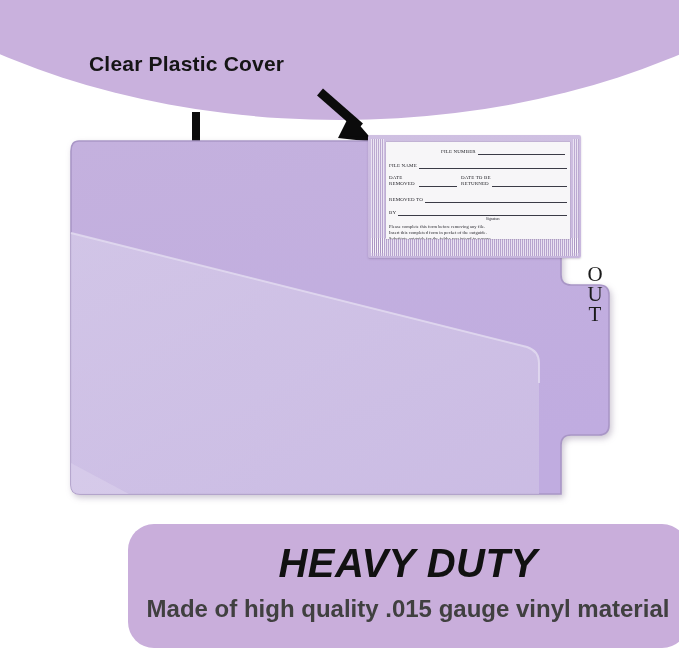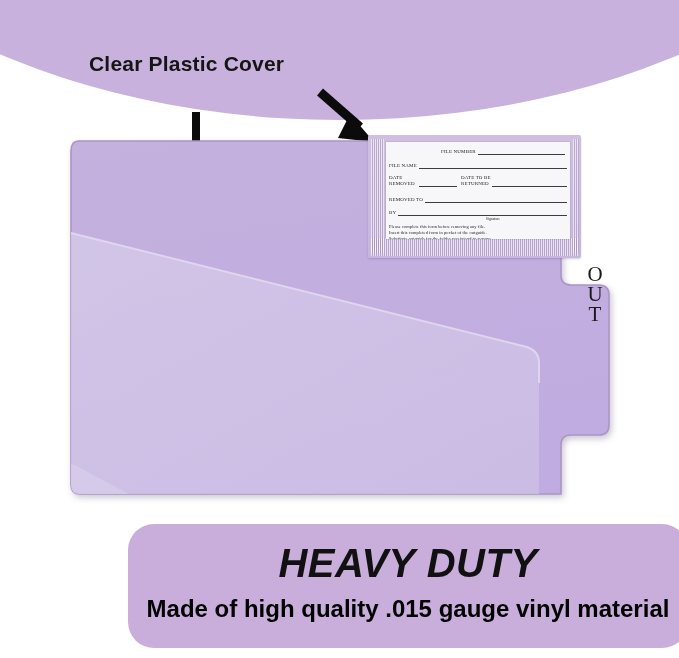--- a/index.html
+++ b/index.html
@@ -209,21 +209,21 @@
     font-style: italic;
     color: #111111;
     letter-spacing: 0.5px;
     line-height: 50px;
     margin-top: 4px;
     text-align: center;
   }
   .banner-sub {
     font-size: 24px;
     font-weight: bold;
-    color: #000000;
+    color: #404040;
     line-height: 30px;
     margin-top: 6px;
     white-space: nowrap;
   }
 </style>
 </head>
 <body>
 
 <div id="canvas">
 

